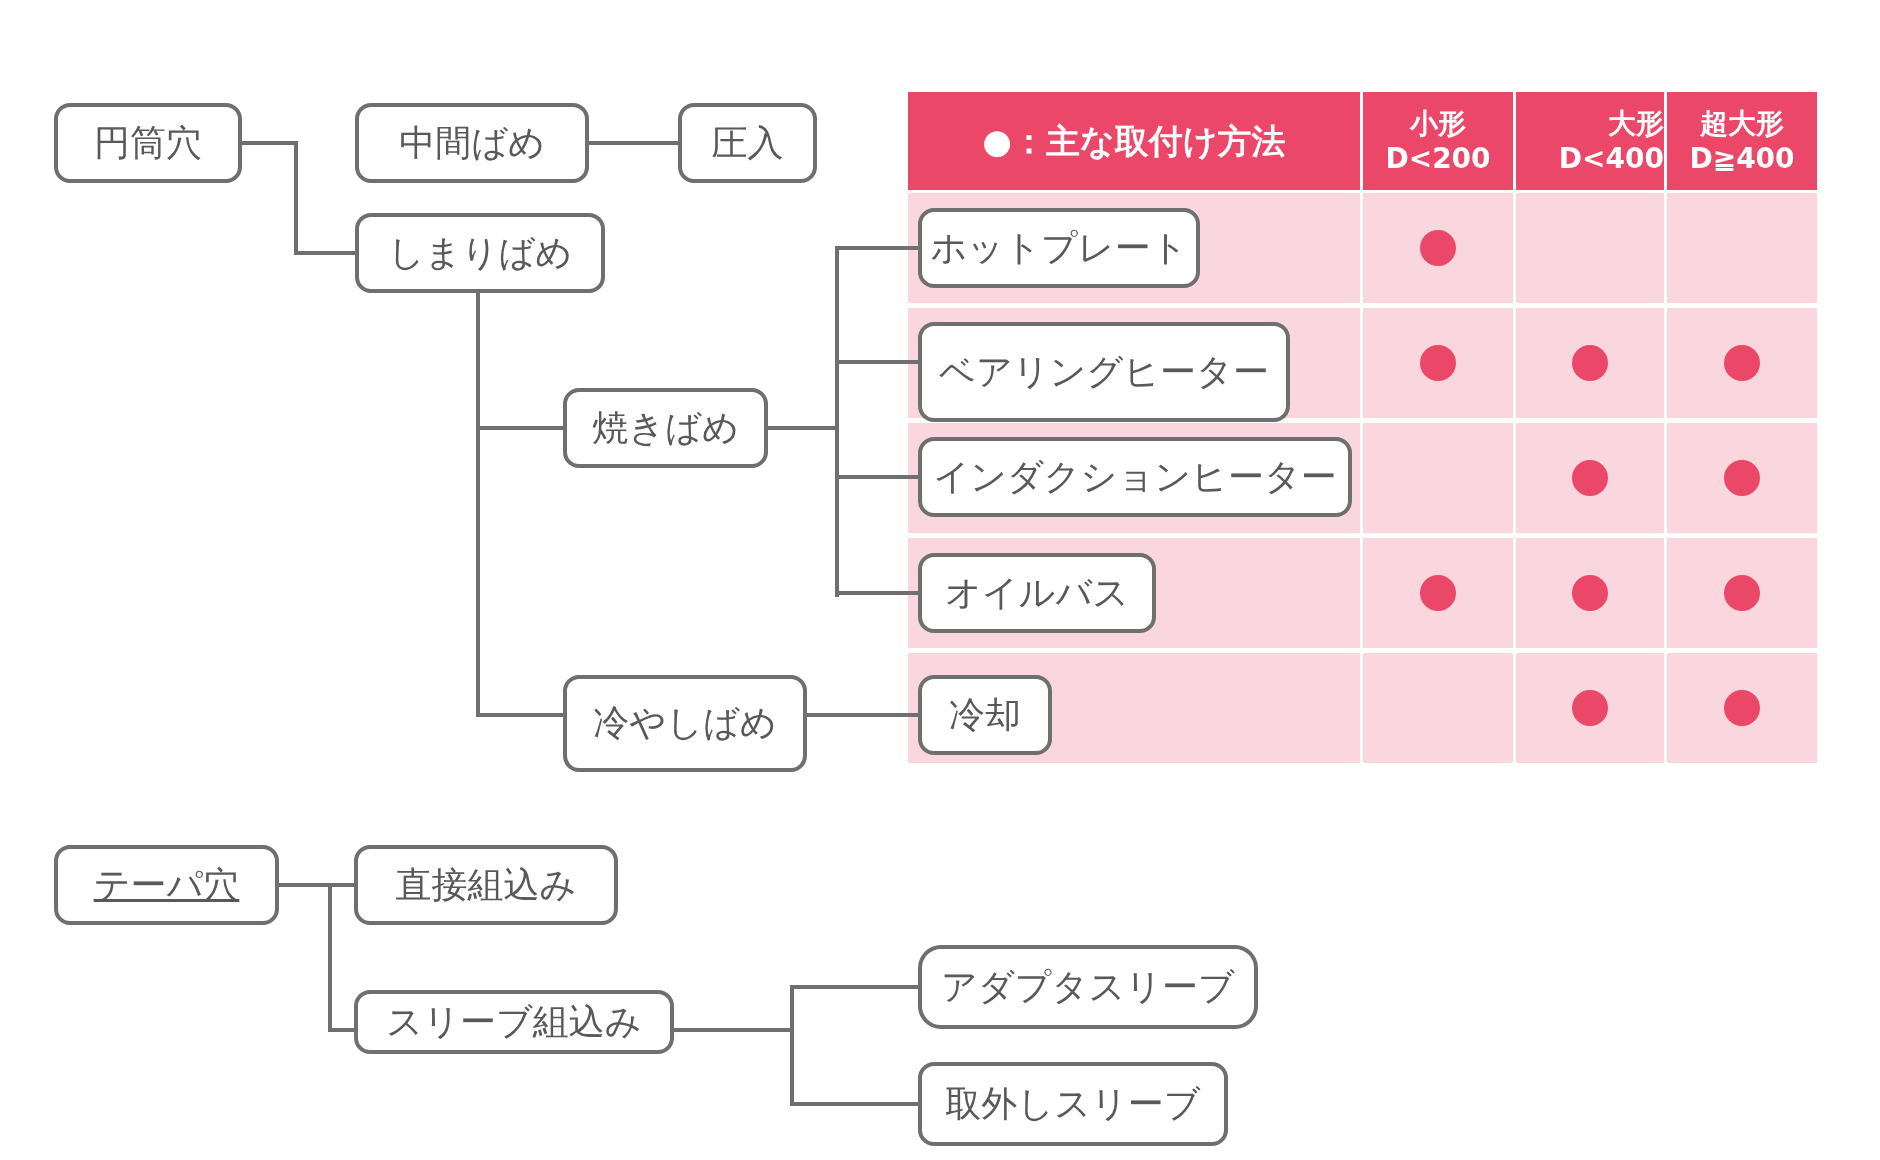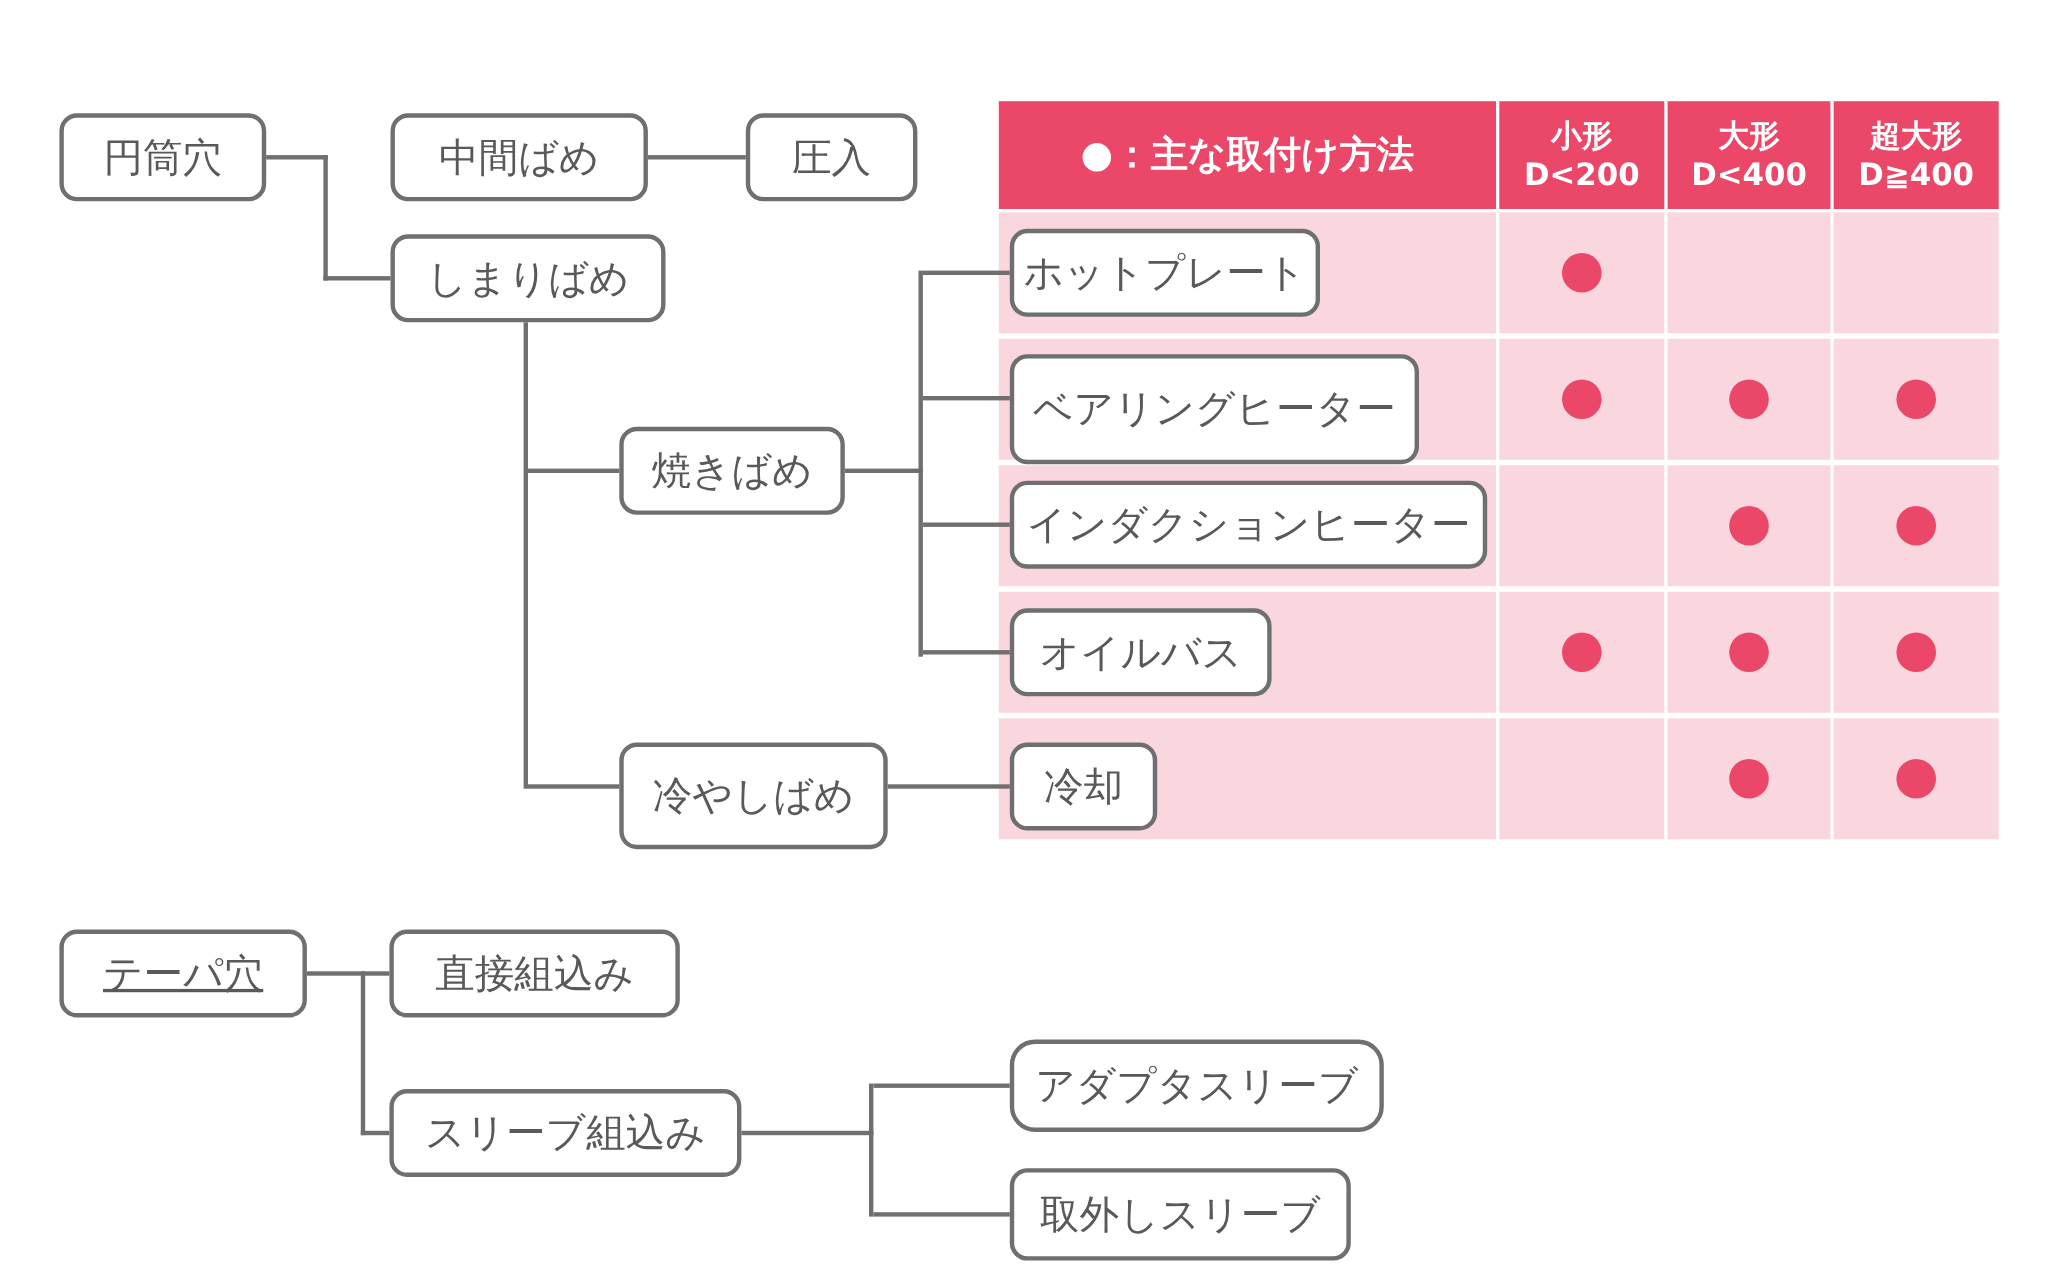--- a/index.html
+++ b/index.html
@@ -26,34 +26,34 @@
     font-weight:bold;z-index:1;text-align:center;line-height:1.25;white-space:nowrap;
   }
   .hdr-main{font-size:34px;text-align:center;}
   .hdr-col{font-size:28px;}
   .cell{position:absolute;background:var(--pink);z-index:0;}
   .dot{position:absolute;width:36px;height:36px;border-radius:50%;background:var(--red);z-index:1;}
 
   
   #b-cyl{left:54px;top:103px;width:188px;height:80px;}
   #b-mid{left:355px;top:103px;width:234px;height:80px;}
-  #b-press{left:678px;top:103px;width:156px;height:80px;}
+  #b-press{left:678px;top:103px;width:139px;height:80px;}
   #b-tight{left:355px;top:213px;width:250px;height:80px;}
   #b-shrink{left:563px;top:388px;width:205px;height:80px;}
   #b-cold{left:563px;top:675px;width:244px;height:97px;}
   
   #b-hot{left:918px;top:208px;width:282px;height:80px;}
   #b-bearing{left:918px;top:322px;width:372px;height:100px;}
   #b-induction{left:918px;top:437px;width:434px;height:80px;}
   #b-oil{left:918px;top:553px;width:238px;height:80px;text-align:center;}
   #b-cooling{left:918px;top:675px;width:134px;height:80px;}
   
   #b-taper{left:54px;top:845px;width:225px;height:80px;text-decoration:underline;}
   #b-direct{left:354px;top:845px;width:264px;height:80px;}
-  #b-sleeve{left:354px;top:990px;width:320px;height:80px;}
+  #b-sleeve{left:354px;top:990px;width:320px;height:64px;}
   #b-adapter{left:918px;top:945px;width:340px;height:84px;border-radius:23px;}
   #b-withdraw{left:918px;top:1062px;width:310px;height:84px;}
 
   
   #l1{left:242px;top:141px;width:56px;height:4px;}
   #l2{left:294px;top:141px;width:4px;height:114px;}
   #l3{left:294px;top:251px;width:61px;height:4px;}
   #l4{left:589px;top:141px;width:89px;height:4px;}
   #l5{left:476px;top:293px;width:4px;height:424px;}
   #l6{left:480px;top:426px;width:83px;height:4px;}
@@ -69,21 +69,21 @@
   #l16{left:328px;top:883px;width:4px;height:149px;}
   #l17{left:328px;top:1028px;width:26px;height:4px;}
   #l18{left:674px;top:1028px;width:120px;height:4px;}
   #l19{left:790px;top:985px;width:4px;height:121px;}
   #l20{left:794px;top:985px;width:124px;height:4px;}
   #l21{left:794px;top:1102px;width:124px;height:4px;}
 
   
   #h-main{left:908px;top:92px;width:452px;height:98px;}
   #h-c0{left:1363px;top:92px;width:150px;height:98px;}
-  #h-c1{left:1516px;top:92px;width:148px;height:98px;}
+  #h-c1{left:1516px;top:92px;width:148px;height:98px;align-items:flex-end;}
   #h-c2{left:1667px;top:92px;width:150px;height:98px;}
 </style>
 </head>
 <body>
 
 <div class="stage">
 
 
   <div class="hdr hdr-main" id="h-main">●：主な取付け方法</div>
   <div class="hdr hdr-col" id="h-c0">

